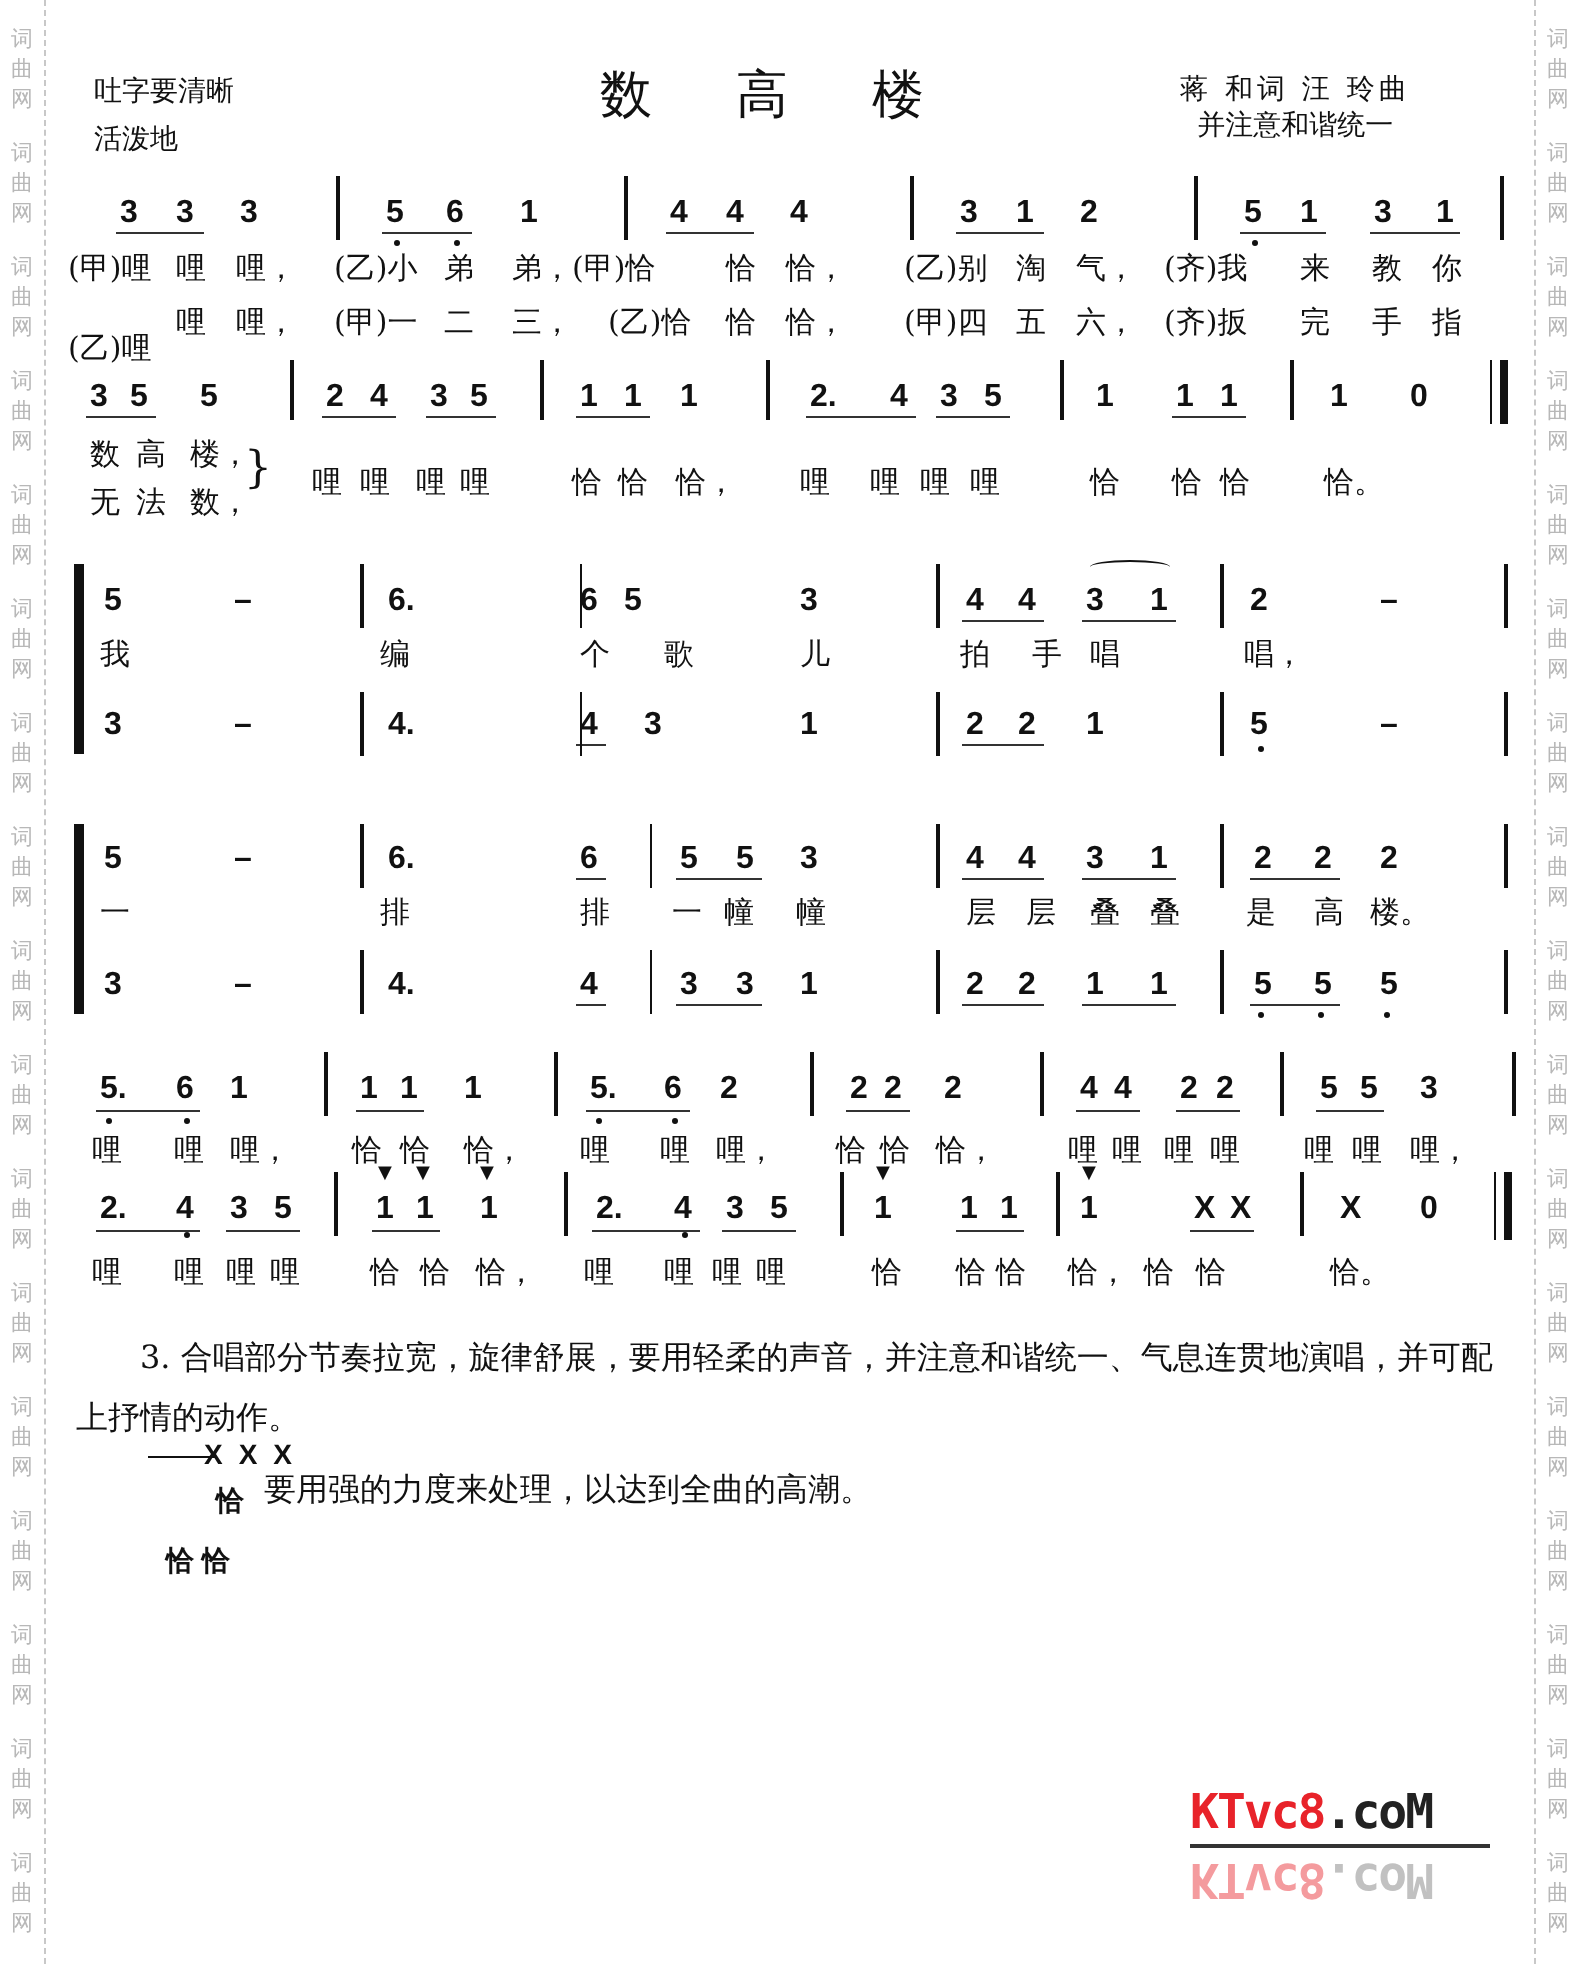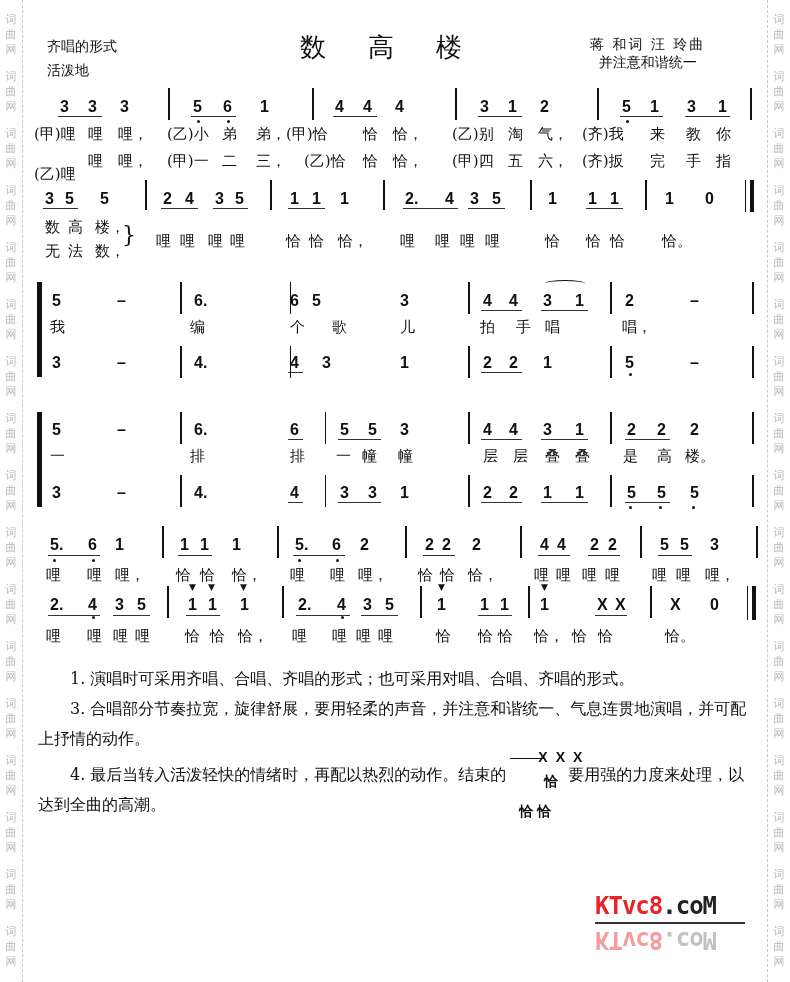--- a/index.html
+++ b/index.html
@@ -229,21 +229,21 @@
       <span>词</span>
       <span>曲</span>
       <span>网</span>
     </div>
     <div class="wm-group">
       <span>词</span>
     </div>
   </div>
 
 <div class="hdr-left">
-  <div>齐唱的形式</div>
+  <div>吐字要清晰</div>
   <div>活泼地</div>
 </div>
 <div class="title">数高楼</div>
 <div class="hdr-right">
   <div class="credit">蒋 和词 汪 玲曲</div>
   <div>并注意和谐统一</div>
 </div>
 
 <div id="score">
     <div class="note" style="left: 60px; top: 98px;">3</div>
@@ -586,22 +586,21 @@
     <div class="lyr" style="left: 436px; top: 627px;">恰</div>
     <div class="lyr" style="left: 478px; top: 627px;">恰</div>
     <div class="lyr" style="left: 498px; top: 627px;">恰</div>
     <div class="lyr" style="left: 534px; top: 627px;">恰，</div>
     <div class="lyr" style="left: 572px; top: 627px;">恰</div>
     <div class="lyr" style="left: 598px; top: 627px;">恰</div>
     <div class="lyr" style="left: 665px; top: 627px;">恰。</div>
   </div>
 
 <div class="prose" style="top:664px;">
-  <p class="indent">1. 演唱时可采用齐唱、合唱、齐唱的形式；也可采用对唱、合唱、齐唱的形式。</p>
   <p class="indent">3. 合唱部分节奏拉宽，旋律舒展，要用轻柔的声音，并注意和谐统一、气息连贯地演唱，并可配上抒情的动作。</p>
-  <p class="indent" style="margin-top:6px;"><span>4. 最后当转入活泼轻快的情绪时，再配以热烈的动作。结束的</span><span class="inline-xxx"><span class="xs">XXX</span><span class="xul"></span><span class="qs">恰恰恰</span></span><span>要用强的力度来处理，以达到全曲的高潮。</span></p>
+  <p class="indent" style="margin-top:6px;"><span class="inline-xxx"><span class="xs">XXX</span><span class="xul"></span><span class="qs">恰恰恰</span></span><span>要用强的力度来处理，以达到全曲的高潮。</span></p>
 </div>
 
 <div class="logo">
   <div class="top"><span class="red">KTvc8</span><span class="dark">.coM</span></div>
   <div class="line"></div>
   <div class="mirror"><span class="red">KTvc8</span><span style="color:#777">.coM</span></div>
 </div>
 
 </body></html>

